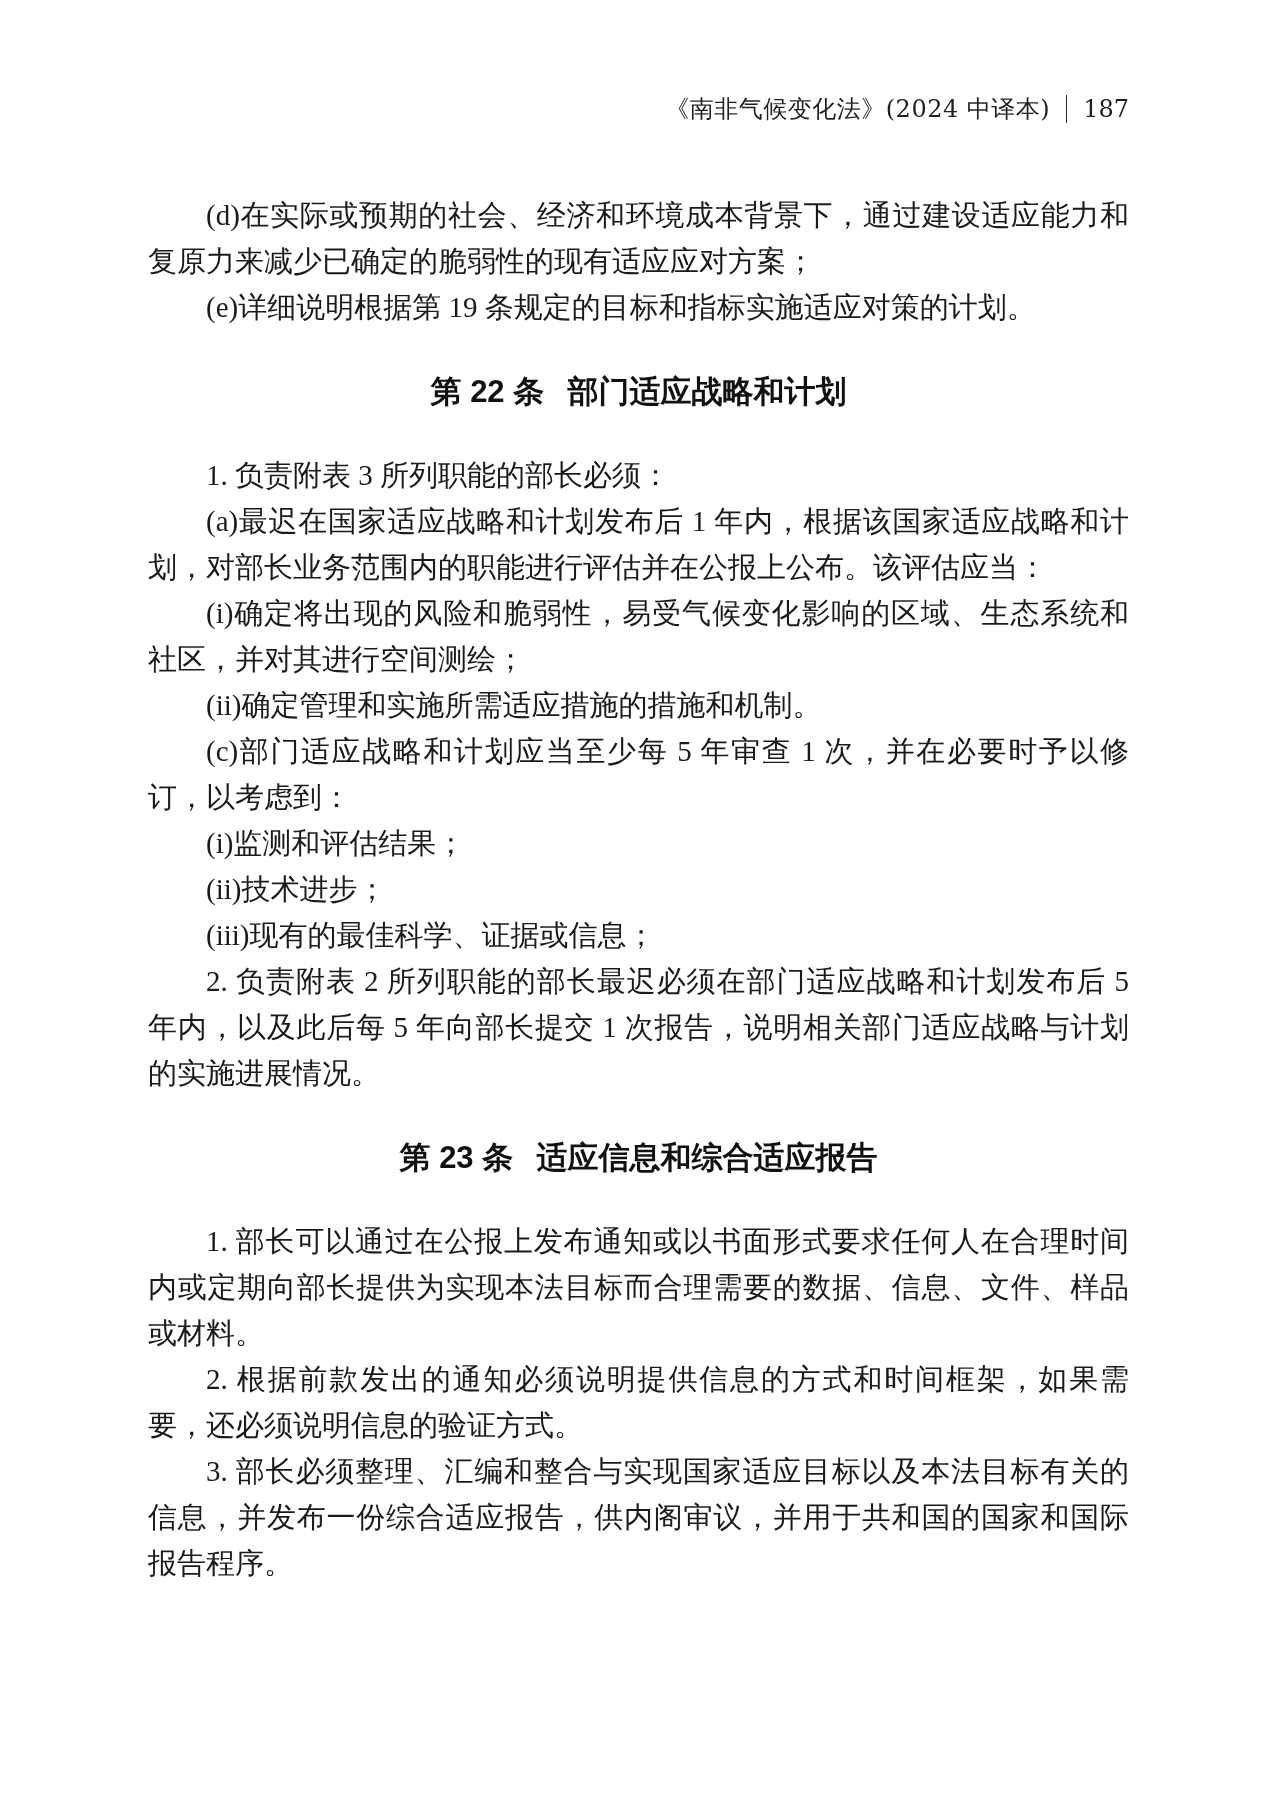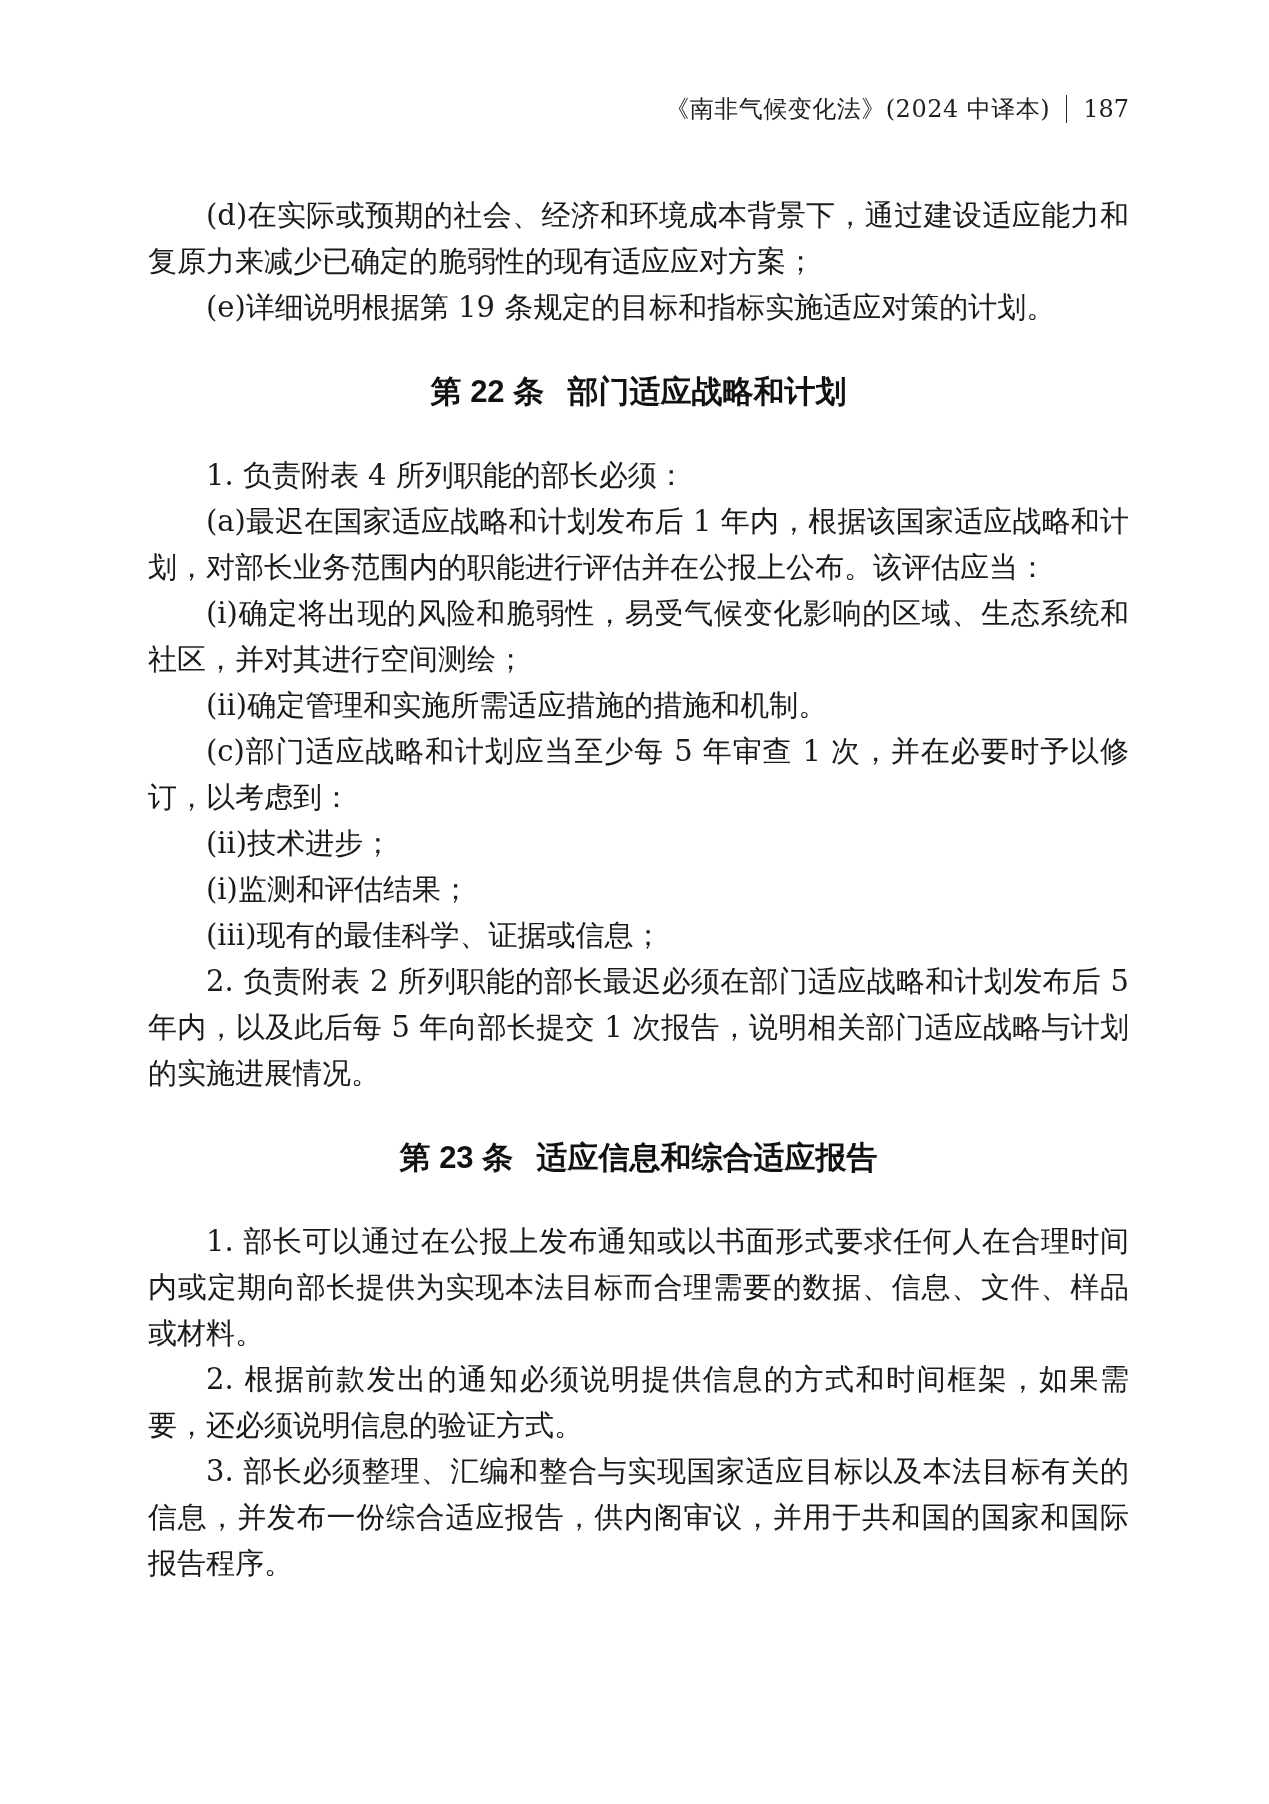--- a/index.html
+++ b/index.html
@@ -44,20 +44,21 @@
     margin-top: 66px;
     font-size: 29px;
     line-height: 46px;
     text-align: justify;
     text-justify: inter-character;
   }
   .para {
     margin: 0;
     text-indent: 2em;
     word-break: break-all;
+    font-family: Liberation Serif, serif;
   }
   .section-heading {
     font-family: Liberation Sans, sans-serif;
     font-weight: 700;
     font-size: 31px;
     line-height: 44px;
     text-align: center;
     text-indent: 0;
     margin: 40px 0 38px 0;
     color: #111111;
@@ -79,27 +80,27 @@
 
   <div class="page-body">
 
     <p class="para">(d)在实际或预期的社会、经济和环境成本背景下，通过建设适应能力和复原力来减少已确定的脆弱性的现有适应应对方案；</p>
     <p class="para">(e)详细说明根据第 19 条规定的目标和指标实施适应对策的计划。</p>
 
     <h2 class="section-heading">
       <span class="heading-number">第 22 条</span><span class="heading-title">部门适应战略和计划</span>
     </h2>
 
-    <p class="para">1. 负责附表 4 所列职能的部长必须：</p>
+    <p class="para">1. 负责附表 3 所列职能的部长必须：</p>
     <p class="para">(a)最迟在国家适应战略和计划发布后 1 年内，根据该国家适应战略和计划，对部长业务范围内的职能进行评估并在公报上公布。该评估应当：</p>
     <p class="para">(i)确定将出现的风险和脆弱性，易受气候变化影响的区域、生态系统和社区，并对其进行空间测绘；</p>
     <p class="para">(ii)确定管理和实施所需适应措施的措施和机制。</p>
     <p class="para">(c)部门适应战略和计划应当至少每 5 年审查 1 次，并在必要时予以修订，以考虑到：</p>
+    <p class="para">(i)监测和评估结果；</p>
     <p class="para">(ii)技术进步；</p>
-    <p class="para">(i)监测和评估结果；</p>
     <p class="para">(iii)现有的最佳科学、证据或信息；</p>
     <p class="para">2. 负责附表 2 所列职能的部长最迟必须在部门适应战略和计划发布后 5 年内，以及此后每 5 年向部长提交 1 次报告，说明相关部门适应战略与计划的实施进展情况。</p>
 
     <h2 class="section-heading">
       <span class="heading-number">第 23 条</span><span class="heading-title">适应信息和综合适应报告</span>
     </h2>
 
     <p class="para">1. 部长可以通过在公报上发布通知或以书面形式要求任何人在合理时间内或定期向部长提供为实现本法目标而合理需要的数据、信息、文件、样品或材料。</p>
     <p class="para">2. 根据前款发出的通知必须说明提供信息的方式和时间框架，如果需要，还必须说明信息的验证方式。</p>
     <p class="para">3. 部长必须整理、汇编和整合与实现国家适应目标以及本法目标有关的信息，并发布一份综合适应报告，供内阁审议，并用于共和国的国家和国际报告程序。</p>

